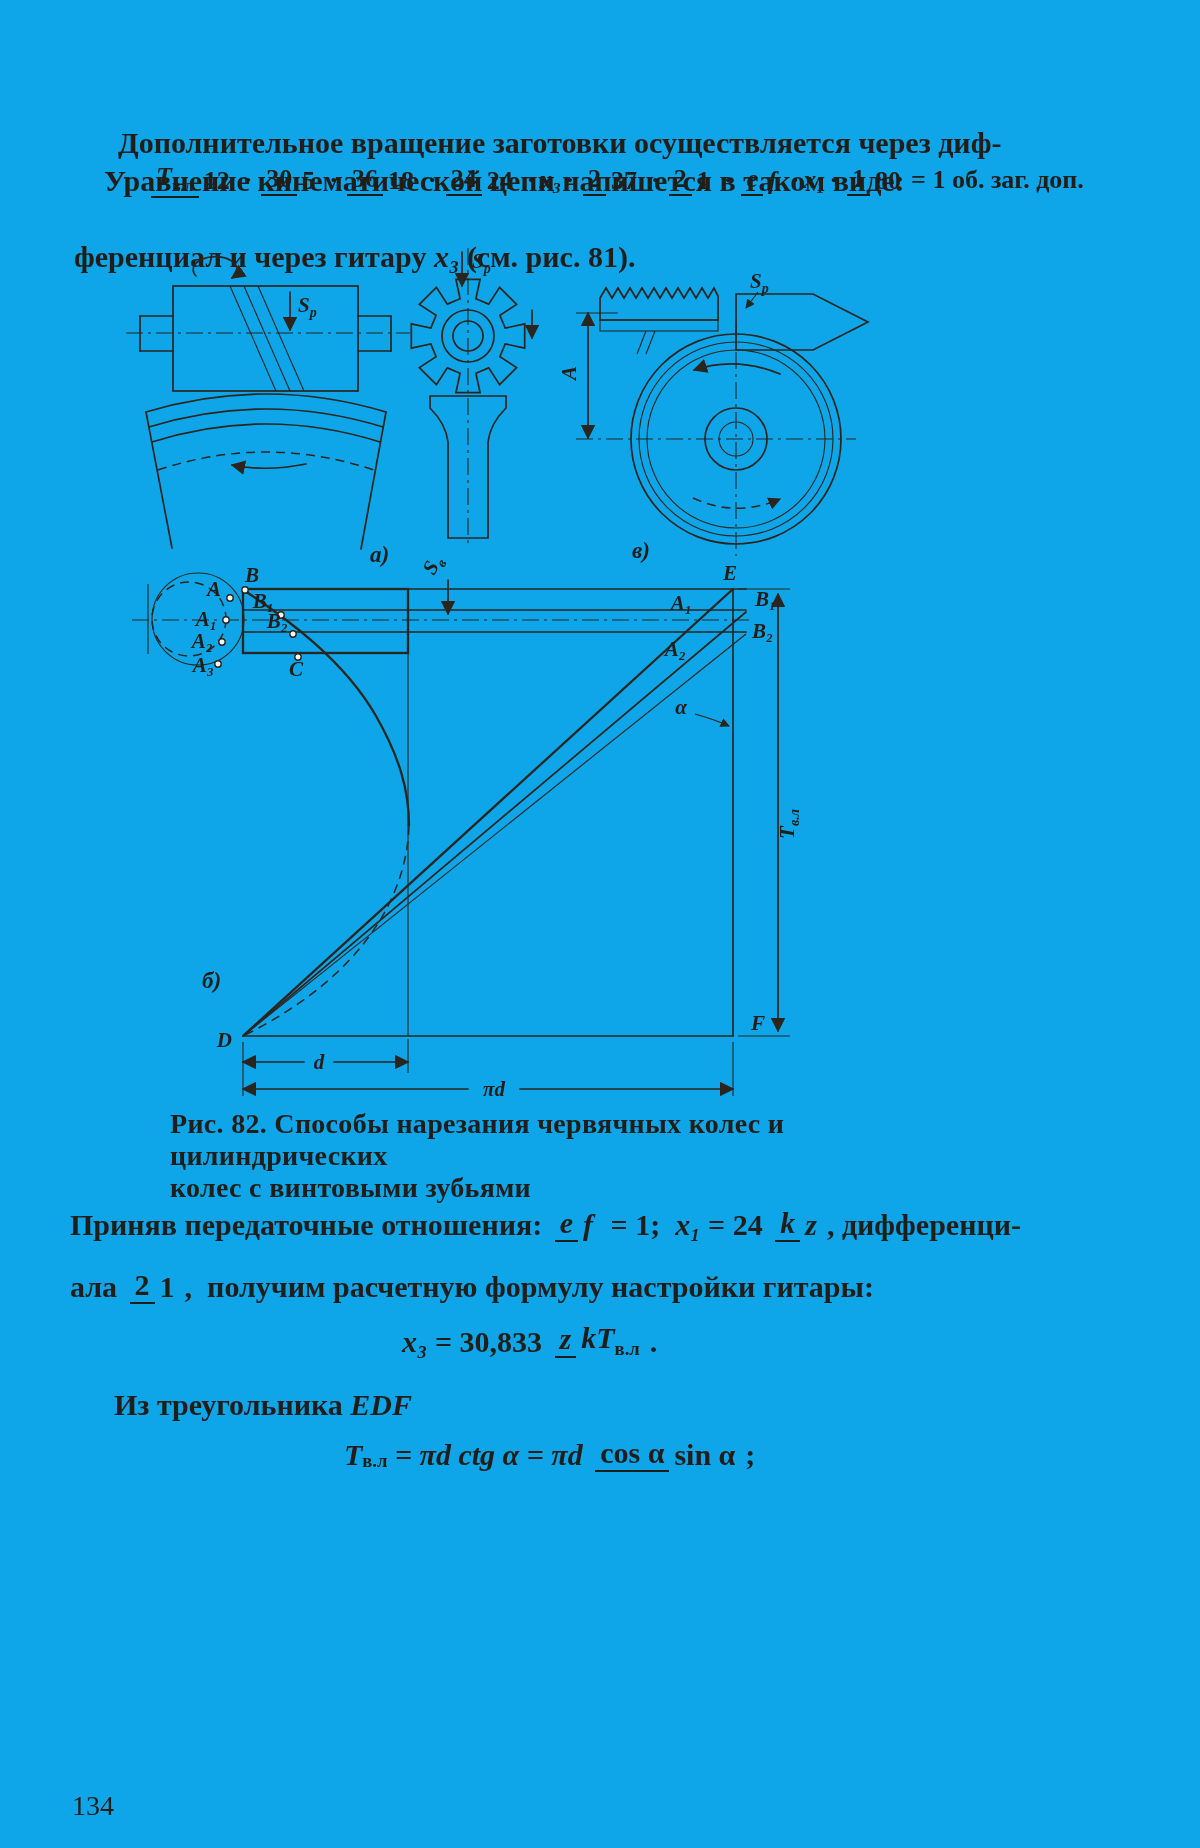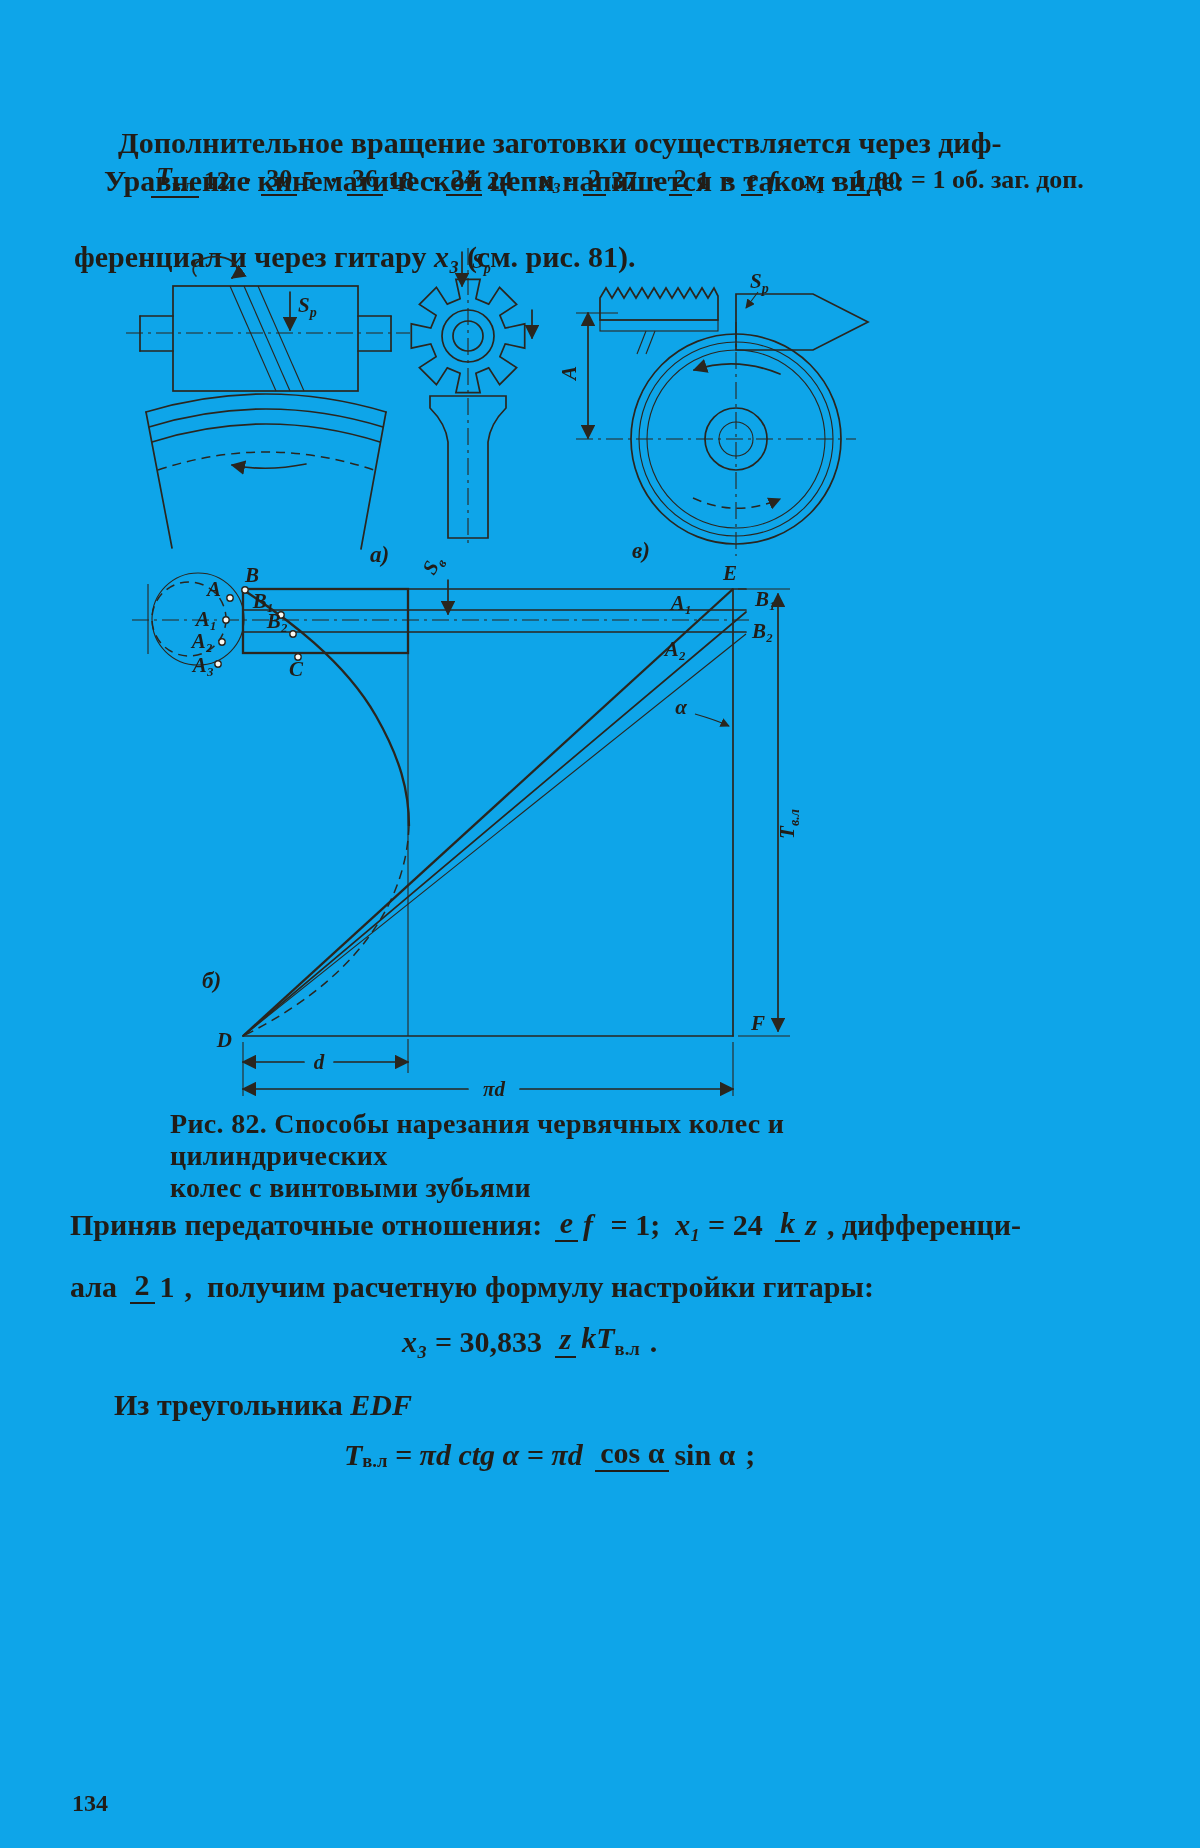--- a/index.html
+++ b/index.html
@@ -12,21 +12,21 @@
   .frow{position:absolute;display:flex;align-items:center;font-size:26px;font-weight:600;white-space:pre;}
   .trow{position:absolute;display:flex;align-items:flex-end;font-size:30px;font-weight:600;white-space:pre;}
   .frac{display:inline-flex;align-items:center;line-height:1.1;margin:0 5px;}
   .frac .num{padding:0 5px 1px;border-bottom:2.2px solid #211d18;text-align:center;}
   .frac .den{padding:1px 5px 0;text-align:center;}
   .dot{margin:0 4px;font-weight:700;}
   i{font-style:italic;}
   sub{font-size:0.62em;}
   .caption{position:absolute;font-family:Liberation Serif, serif;font-weight:700;
            font-size:28px;line-height:32px;letter-spacing:0.3px;}
-  .pnum{position:absolute;font-size:24px;font-weight:700;}
+  .pnum{position:absolute;font-size:28px;font-weight:400;}
   svg text{font-family:"Liberation Serif",serif;font-style:italic;font-weight:600;fill:#211d18;font-size:21px;}
   svg .vlbl{font-size:23px;font-weight:700;}
   svg .sub{font-size:14px;}
   .ln{stroke:#2a261f;stroke-width:1.7;fill:none;stroke-linecap:round;}
   .ln2{stroke:#2a261f;stroke-width:2.3;fill:none;}
   .thin{stroke:#2a261f;stroke-width:1.1;fill:none;}
   .dash{stroke:#2a261f;stroke-width:1.5;fill:none;stroke-dasharray:9 6;}
   .cl{stroke:#2a261f;stroke-width:1.1;fill:none;stroke-dasharray:17 5 3 5;}
   .pt{fill:#faf8f2;stroke:#2a261f;stroke-width:1.4;}
 </style>

